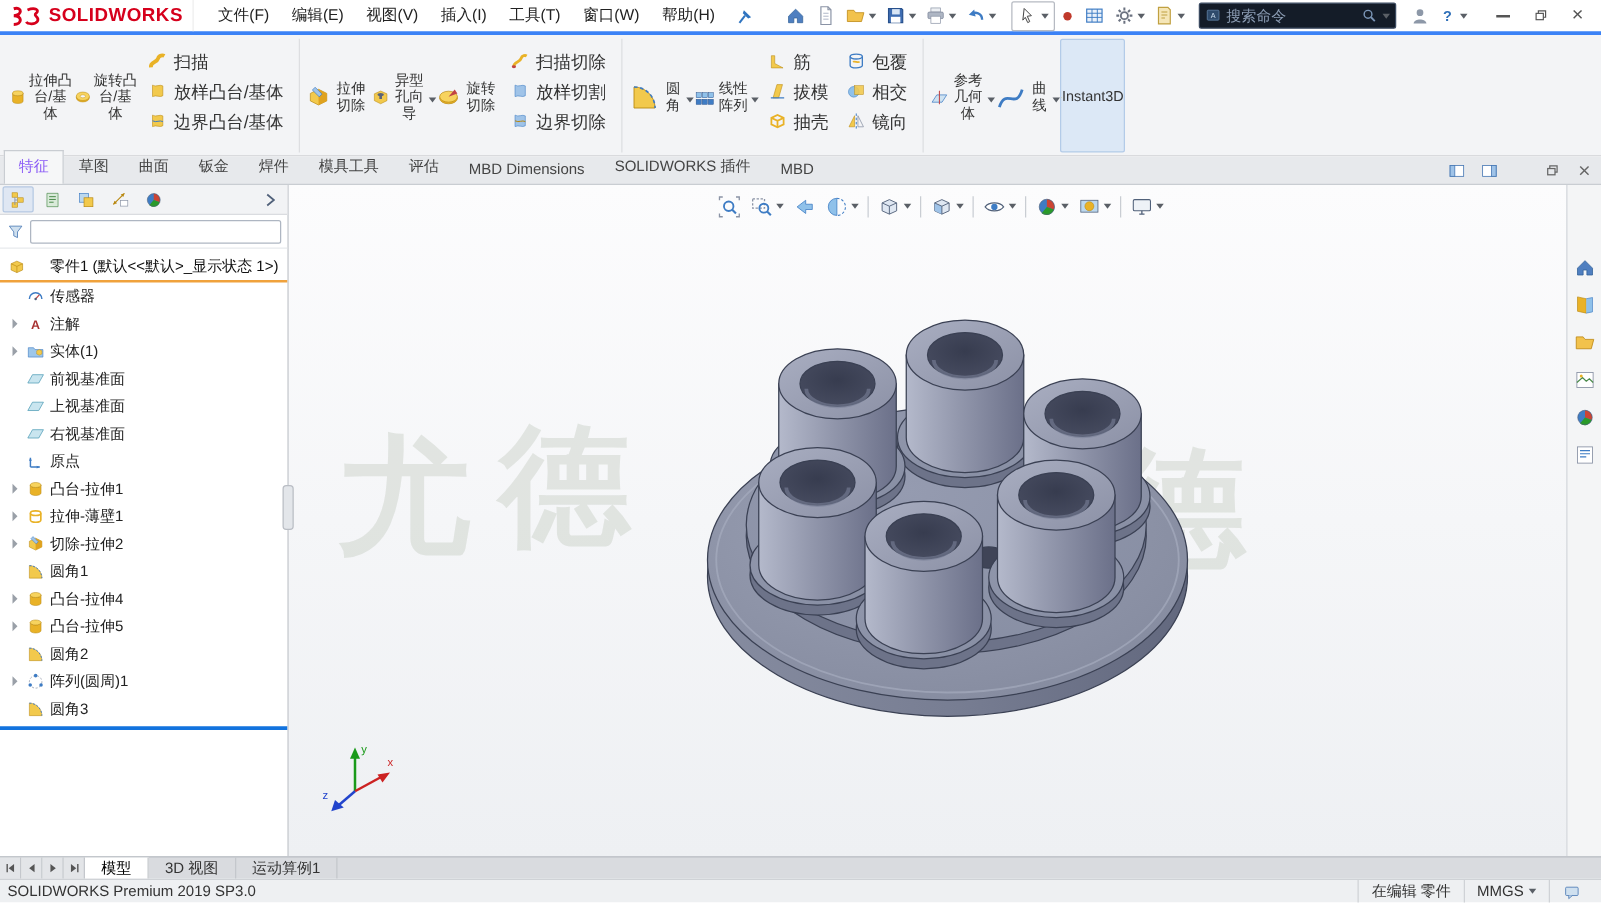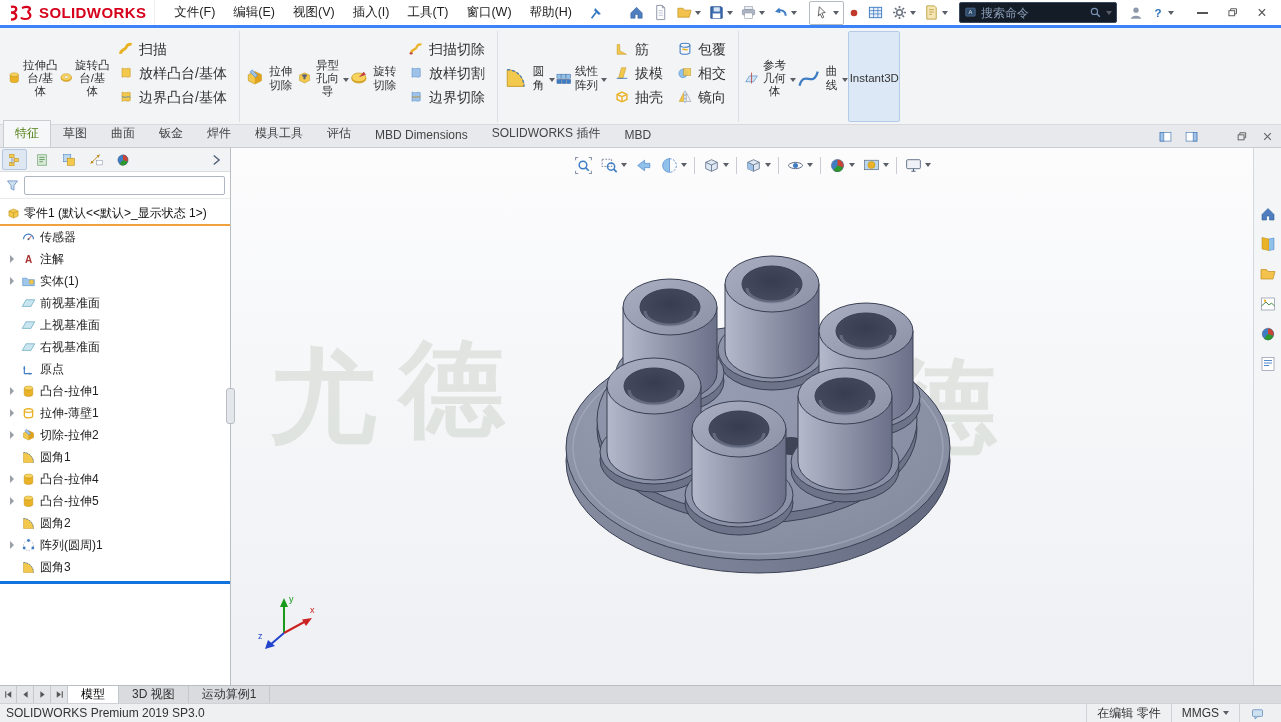--- a/index.html
+++ b/index.html
@@ -39,39 +39,39 @@
   .bigbtn.pressed{background:#dce8f6;border:1px solid #b3cbe8}
   .bicon{width:28px;height:28px;margin-bottom:2px}
   .blabel{font-size:11.5px;line-height:1.15;text-align:center;color:#333}
   .bigbtn .dd{margin-top:2px}
   .sstack{display:flex;flex-direction:column;justify-content:center;gap:1px;padding:0 2px}
   .smallbtn{display:flex;gap:5px;height:23px;padding:0 5px;font-size:14px;color:#333;border-radius:2px}
   .sicon{width:16px;height:16px}
   
   .cmtabs{position:absolute;top:125px;left:0;right:0;height:23px;background:#e7e9ec;border-bottom:1px solid #c9cdd2;display:flex;align-items:flex-end;padding-left:3px}
   .cmtab{padding:4px 11px 5px;font-size:12px;color:#444;border:1px solid transparent;border-bottom:none}
-  .cmtab.active{background:#f6f7f8;border-color:#c9cdd2;color:#4d7c0f}
+  .cmtab.active{background:#f6f7f8;border-color:#c9cdd2;color:#8b5cf6}
   .cm-right{position:absolute;right:4px;top:2px;display:flex;align-items:center;gap:6px}
   .cmbtn{width:20px;height:18px;display:flex;align-items:center;justify-content:center}
   .cmbtn .ic{width:15px;height:15px}
   .cm-gap{width:18px}
   
   .main{position:absolute;top:148px;bottom:37px;left:0;right:0}
   .treepanel{position:absolute;left:0;top:0;bottom:0;width:231px;background:#fff;border-right:1px solid #b9bdc4;overflow:hidden}
   .paneltabs{height:24px;display:flex;align-items:center;background:#f2f3f5;border-bottom:1px solid #dadce0;padding:0 2px;gap:2px}
   .ptab{width:25px;height:21px;display:flex;align-items:center;justify-content:center;border-radius:2px}
   .ptab.active{background:#dfe7f3;border:1px solid #b5c8e2}
   .ptab .ic{width:16px;height:16px}
   .ptab-spacer{flex:1}
   .filterrow{height:27px;display:flex;align-items:center;padding:3px 5px;gap:4px;border-bottom:1px solid #e8eaed}
   .filterrow .ic{width:15px;height:15px}
   .filterbox{flex:1;height:19px;border:1px solid #aeb6c2;background:#fff;display:flex;align-items:center;padding:0 3px;border-radius:2px}
   .filterbox input{border:none;outline:none;flex:1;min-width:0;font-size:11px;font-family:inherit}
   .treescroll{padding-top:3px}
-  .rootrow{height:22px;display:flex;align-items:center;gap:3px;padding:0 4px 0 6px;font-size:12px;color:#111;white-space:nowrap}
+  .rootrow{height:22px;display:flex;align-items:center;gap:19px;padding:0 4px 0 6px;font-size:12px;color:#111;white-space:nowrap}
   .root-underline{height:2px;background:#f0a23c}
   .trow{height:22px;display:flex;align-items:center;gap:4px;padding-left:7px;font-size:12px;color:#222;white-space:nowrap}
   .texp{width:10px;height:10px;display:flex;align-items:center;justify-content:center;flex:0 0 10px}
   .texp.has::before{content:"";display:block;width:0;height:0;border-left:4.5px solid #9aa0a8;border-top:4px solid transparent;border-bottom:4px solid transparent}
   .tic{width:15px;height:15px;flex:0 0 15px}
   .rollback{height:3px;background:#1273de;margin-top:3px}
   .splitter-handle{position:absolute;left:226px;top:240px;width:9px;height:36px;background:#e3e6ea;border:1px solid #b9bdc4;border-radius:3px;z-index:5}
   
   .graphics{position:absolute;left:231px;top:0;right:28px;bottom:0;background:linear-gradient(#fcfcfd,#eef0f3);overflow:hidden}
   .watermark{position:absolute;top:0;left:0;right:0;bottom:0;pointer-events:none}

